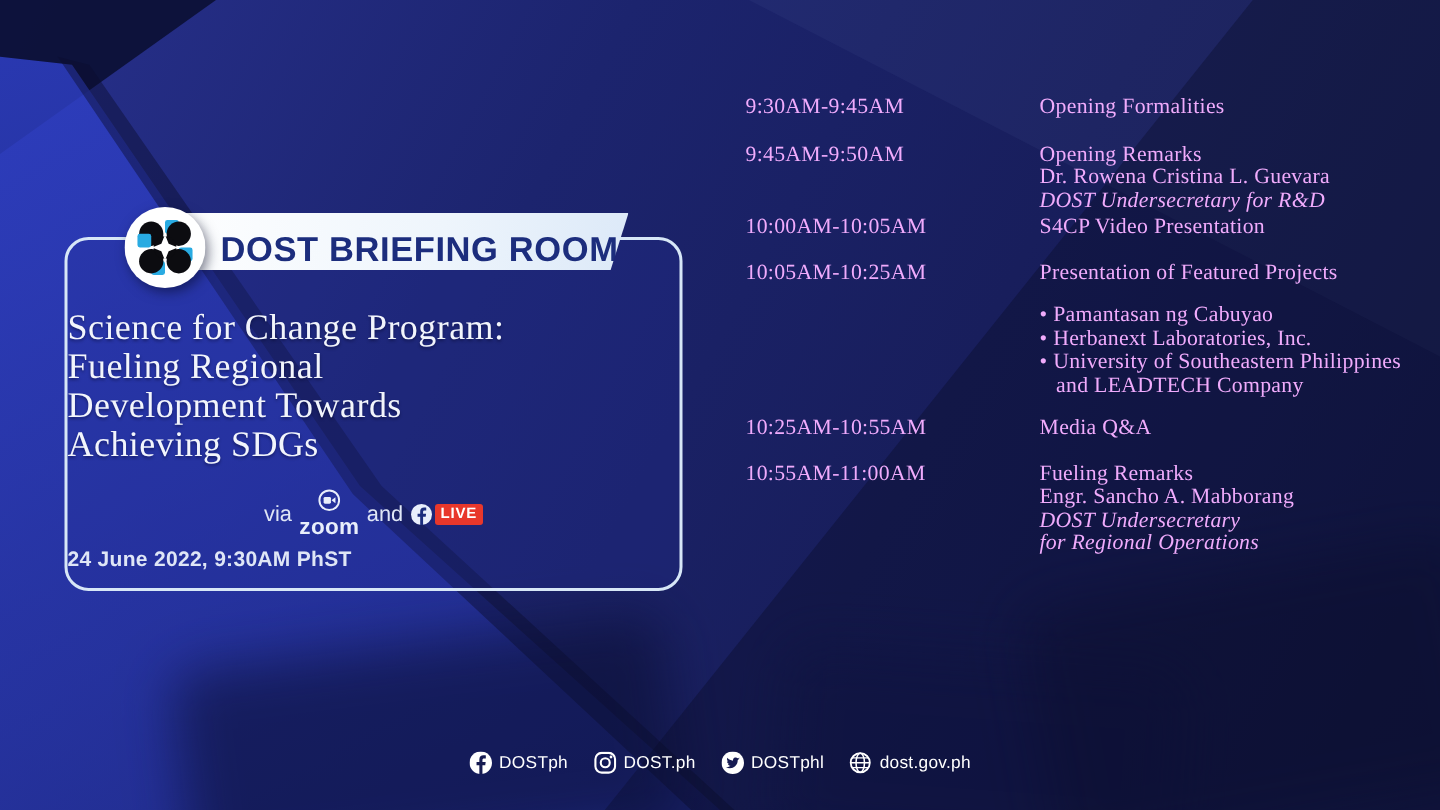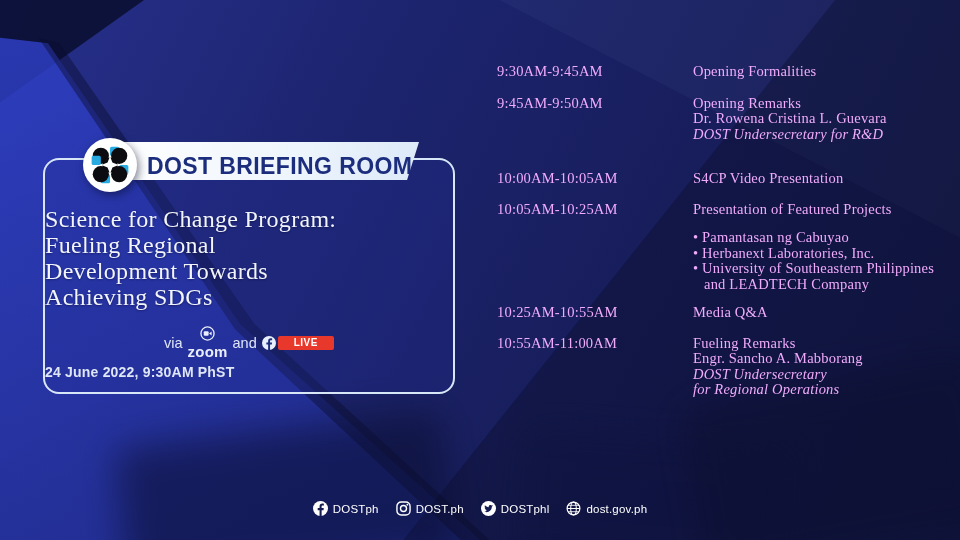--- a/index.html
+++ b/index.html
@@ -55,36 +55,36 @@
   }
   .via-row{
     margin-top:16px;display:flex;justify-content:center;align-items:center;gap:5px;
     font-size:14.5px;color:#dfe6f6;
   }
   .zoom-badge{display:inline-flex;align-items:center;gap:2px;flex-direction:column;}
   .zoom-word{font-weight:bold;font-size:15px;color:#e8eefb;letter-spacing:.2px;}
   .live-badge{display:inline-flex;align-items:center;gap:2px;}
   .live-box{
     background:#e8372b;color:#fff;font-weight:bold;font-size:10px;letter-spacing:.5px;
-    padding:1px 16px;border-radius:2px;line-height:12px;
+    padding:1px 4px;border-radius:2px;line-height:12px;
   }
   .date-row{margin-top:4px;font-size:14px;font-weight:bold;color:#dfe6f6;letter-spacing:.2px;}
 
   
   .schedule{
     position:absolute;left:497px;top:64px;width:452px;z-index:3;
     font-family:"Liberation Serif", serif;font-size:14.5px;line-height:15.5px;
     color:#f0abfc;letter-spacing:.2px;
   }
   .srow{display:flex;align-items:flex-start;}
   .stime{flex:0 0 196px;}
   .sdesc{flex:1;min-width:0;}
   .italic{font-style:italic;}
   .srow-0{margin-bottom:16px;}
-  .srow-1{margin-bottom:29px;}
+  .srow-1{margin-bottom:2px;}
   .srow-2{margin-bottom:15px;}
   .srow-3{margin-bottom:15px;}
   .srow-4{margin-bottom:13px;}
   .srow-5{margin-bottom:15px;}
   .bullets{margin:13px 0 0;padding:0;list-style:none;}
   .bullets li{padding-left:11px;text-indent:-11px;}
   .bullets li::before{content:"• ";}
 
   
   .footer{

